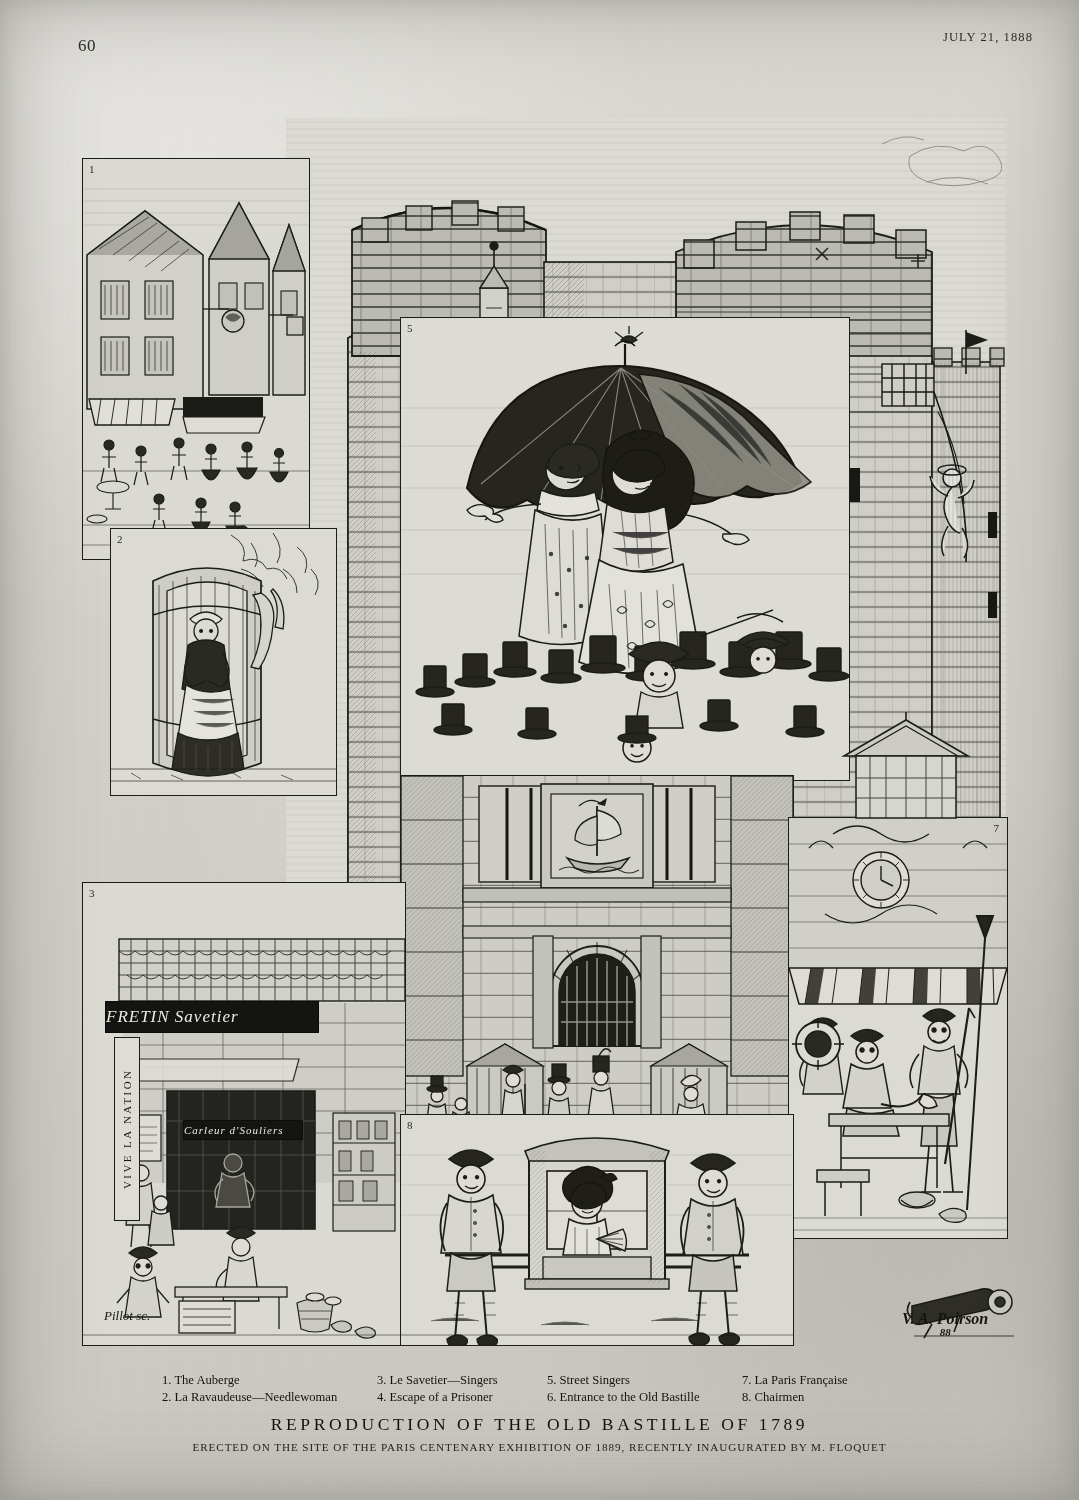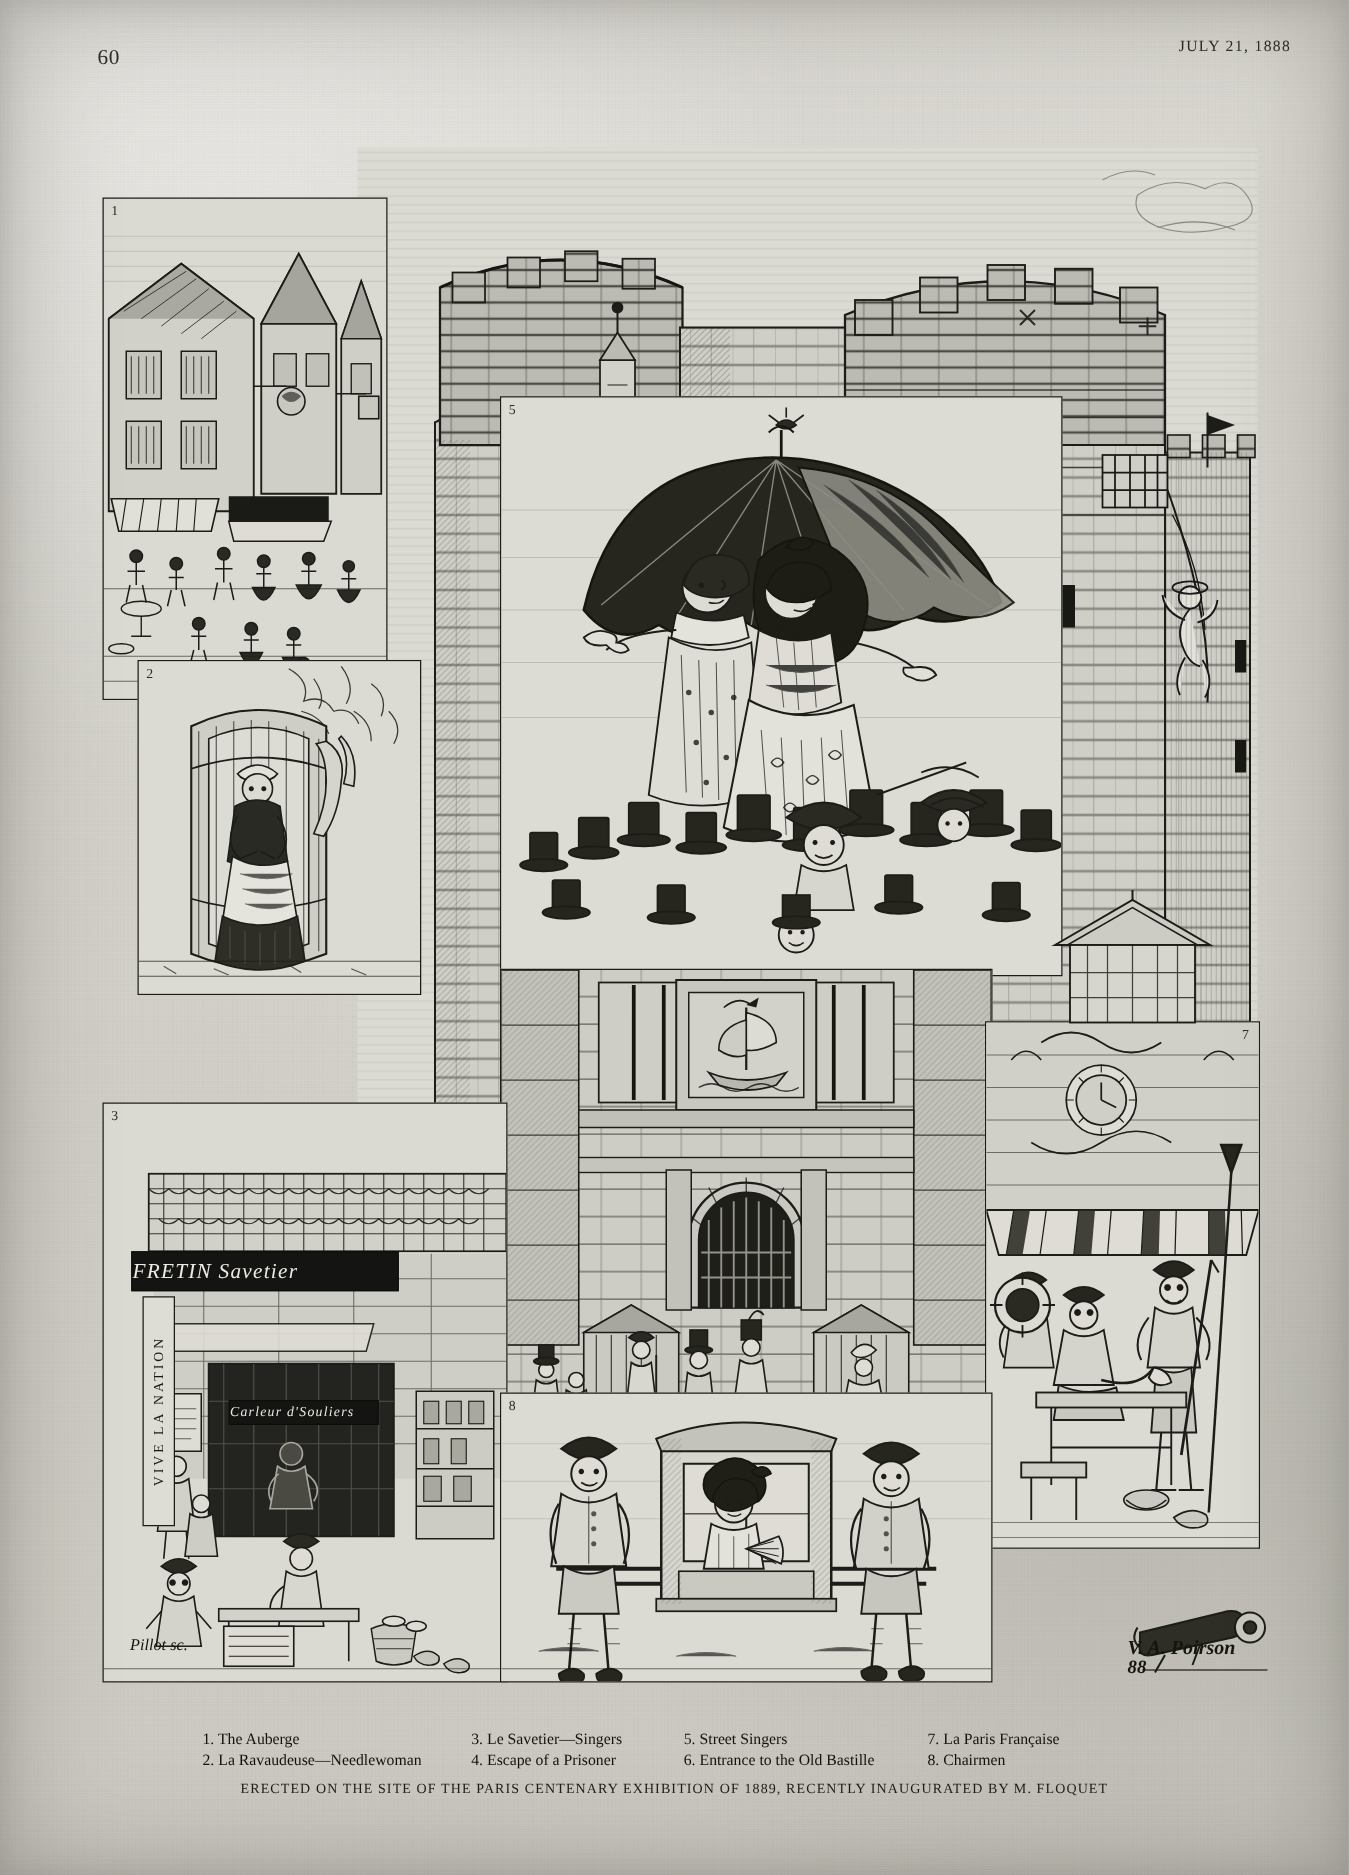--- a/index.html
+++ b/index.html
@@ -102,21 +102,21 @@
     position: absolute; left: 0; right: 0; top: 1368px;
     text-align: center; color: #14140f;
   }
   #legend {
     display: grid;
     grid-template-columns: 215px 170px 195px 175px;
     justify-content: center;
     column-gap: 0px; row-gap: 2px;
     font-size: 12.6px;
     text-align: left;
-    margin: 16px auto 9px auto;
+    margin: 5px auto 9px auto;
     width: 760px;
   }
   #legend .li { white-space: nowrap; line-height: 15px; }
   #main-caption {
     font-size: 17.5px; letter-spacing: 3.6px; margin-top: 2px; color:#121210;
   }
   #sub-caption {
     font-size: 11.2px; letter-spacing: .9px; margin-top: 6px;
     font-variant: small-caps; text-transform: uppercase; color:#1d1d18;
   }
@@ -1138,21 +1138,21 @@
       <g stroke="#1c1c19" stroke-width="1.2" fill="none" opacity=".8">
         <path d="M10 74 H110"></path>
       </g>
     </svg>
 
     <div class="sig" style="left:28px; top:1196px; font-size:13px;">
       <span>Pillot sc.</span>
     </div>
     <div class="sig" style="left:826px; top:1198px; font-size:16px; font-weight:bold;">
       <span>V. A. Poirson</span>
-      <div style="text-align:left; font-size:15px; margin-top:-2px;">88</div>
+      <div style="text-align:center; font-size:11px; margin-top:-2px;">88</div>
     </div>
 
   </div>
 
   <div id="caption-block">
     <div id="legend">
       <div class="li">
         <span>1.</span>
         <span>The Auberge</span>
       </div>
@@ -1180,17 +1180,18 @@
       <div class="li">
         <span>6.</span>
         <span>Entrance to the Old Bastille</span>
       </div>
       <div class="li">
         <span>8.</span>
         <span>Chairmen</span>
       </div>
     </div>
 
+    <div id="main-caption">REPRODUCTION OF THE OLD BASTILLE OF 1789</div>
     <div id="sub-caption">Erected on the site of the Paris Centenary Exhibition of 1889, recently inaugurated by M. Floquet</div>
   </div>
 
   <div id="page-edge-shadow"></div>
 </div>
 
 </body></html>

